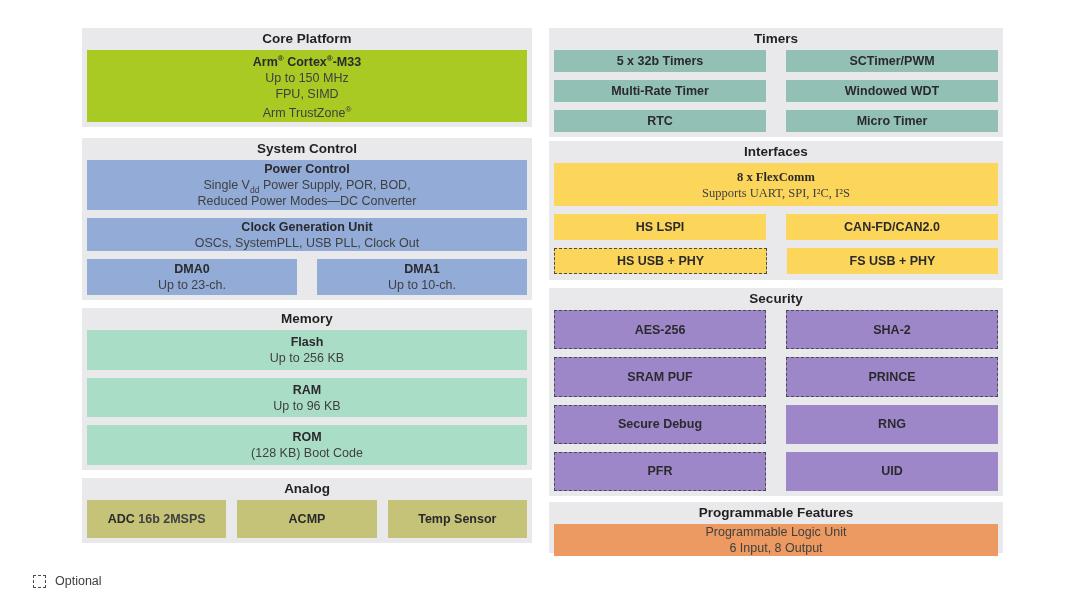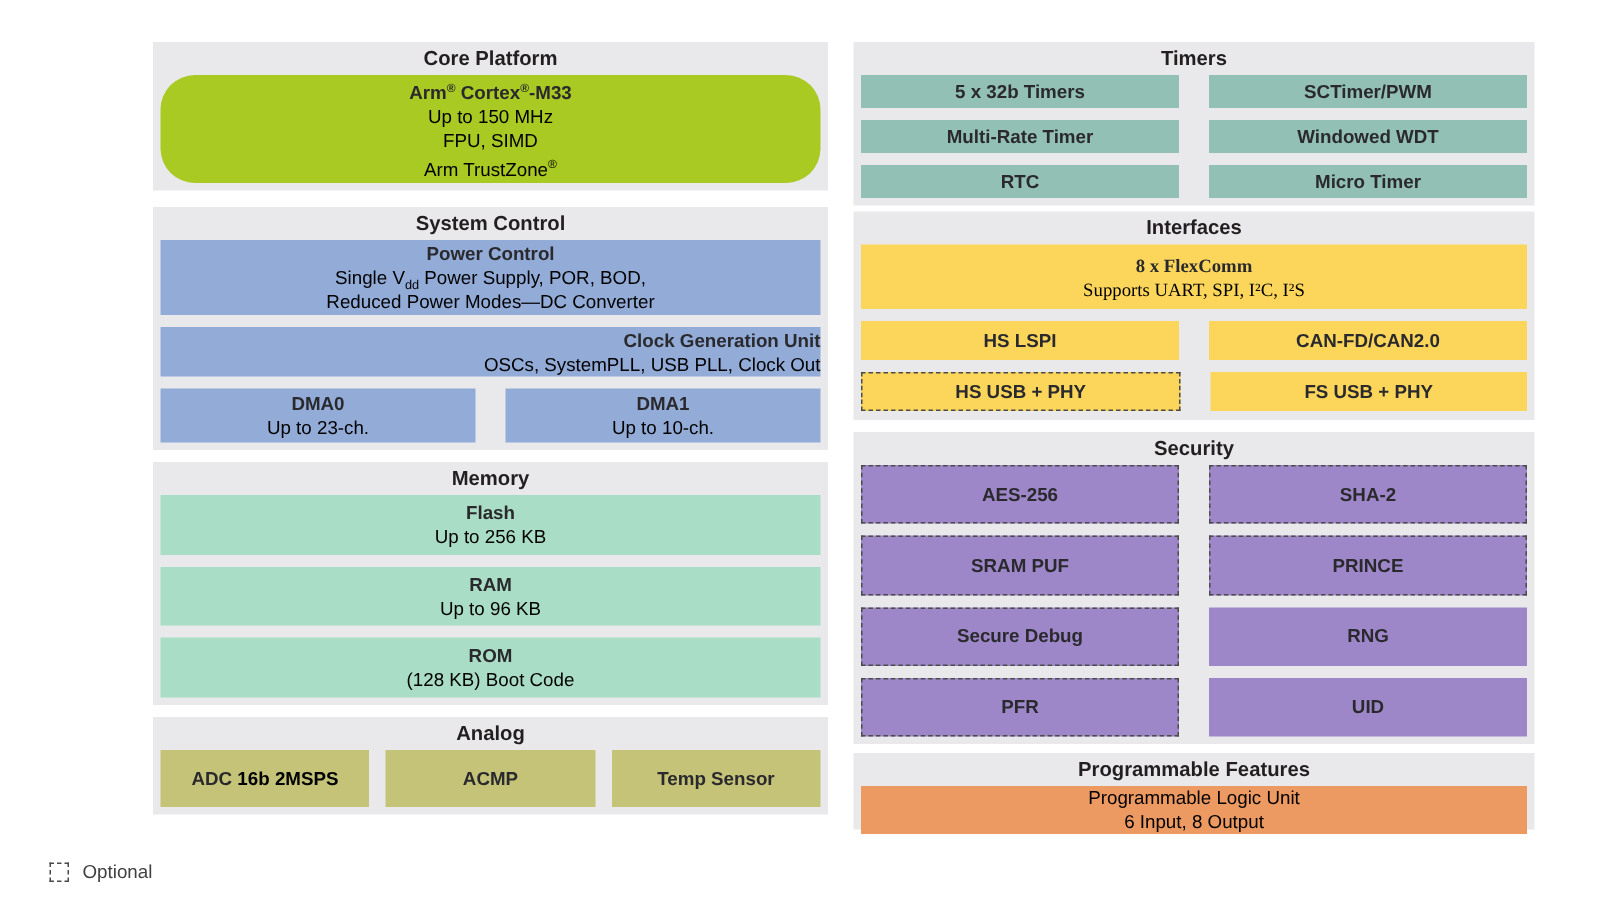--- a/index.html
+++ b/index.html
@@ -1,21 +1,21 @@
 <!DOCTYPE html>
 <html><head>
 <meta charset="utf-8">
 <style>
   html,body{margin:0;padding:0;}
   body{
     width:1076px;height:601px;background:#ffffff;position:relative;overflow:hidden;
     font-family:"Liberation Sans", sans-serif;
     -webkit-font-smoothing:antialiased;
   }
-  .col{position:absolute;top:28px;display:flex;flex-direction:column;margin-left:20px;}
+  .col{position:absolute;top:28px;display:flex;flex-direction:column;}
   .col-left{left:82px;width:450px;}
   .col-right{left:549px;width:454px;}
 
   .section{
     background:#e9e9eb;box-sizing:border-box;padding:0 5px 5px;
     display:flex;flex-direction:column;
   }
   .s-core{height:99px;margin-bottom:11px;}
   .s-sysctl{height:162px;margin-bottom:8px;}
   .s-mem{height:162px;margin-bottom:8px;}
@@ -29,34 +29,34 @@
     text-align:center;font-size:13.5px;font-weight:bold;color:#231f20;
     line-height:22px;flex:0 0 auto;
   }
   .sec-body{flex:1;display:flex;flex-direction:column;gap:8px;min-height:0;}
 
   .block{
     display:flex;flex-direction:column;justify-content:center;align-items:center;
     text-align:center;box-sizing:border-box;
   }
   .b-title{font-size:12.5px;font-weight:bold;color:#2a2a2e;line-height:16px;}
-  .b-line{font-size:12.5px;color:#000000;line-height:16px;}
-
-  .bg-green{background:#a9c923;border-radius:23px;}
+  .b-line{font-size:12.5px;color:#404040;line-height:16px;}
+
+  .bg-green{background:#a9c923;}
   .bg-blue{background:#92abd7;}
   .bg-mint{background:#aaddc6;}
   .bg-olive{background:#c4c377;align-items:center;}
   .bg-teal{background:#93c0b4;}
   .bg-yellow{background:#fcd65b;}
   .bg-purple{background:#9e87c8;}
   .bg-orange{background:#ec9a62;}
 
   .grow{flex:1;}
   .h50{flex:0 0 50px;}
-  .h33{flex:0 0 33px;align-items:flex-end;}
+  .h33{flex:0 0 33px;}
   .h43{flex:0 0 43px;font-family:Liberation Serif, serif;}
   .h26{flex:0 0 26px;}
   .row{display:flex;gap:20px;}
   .row-analog{display:flex;gap:11px;}
   .row > .block{flex:1;}
   .row-analog > .block{flex:1;}
   .grid2{display:grid;grid-template-columns:1fr 1fr;column-gap:20px;row-gap:8px;flex:1;}
 
   .optional{border:1.5px dashed #4a4a4a;text-align:right;}
 

